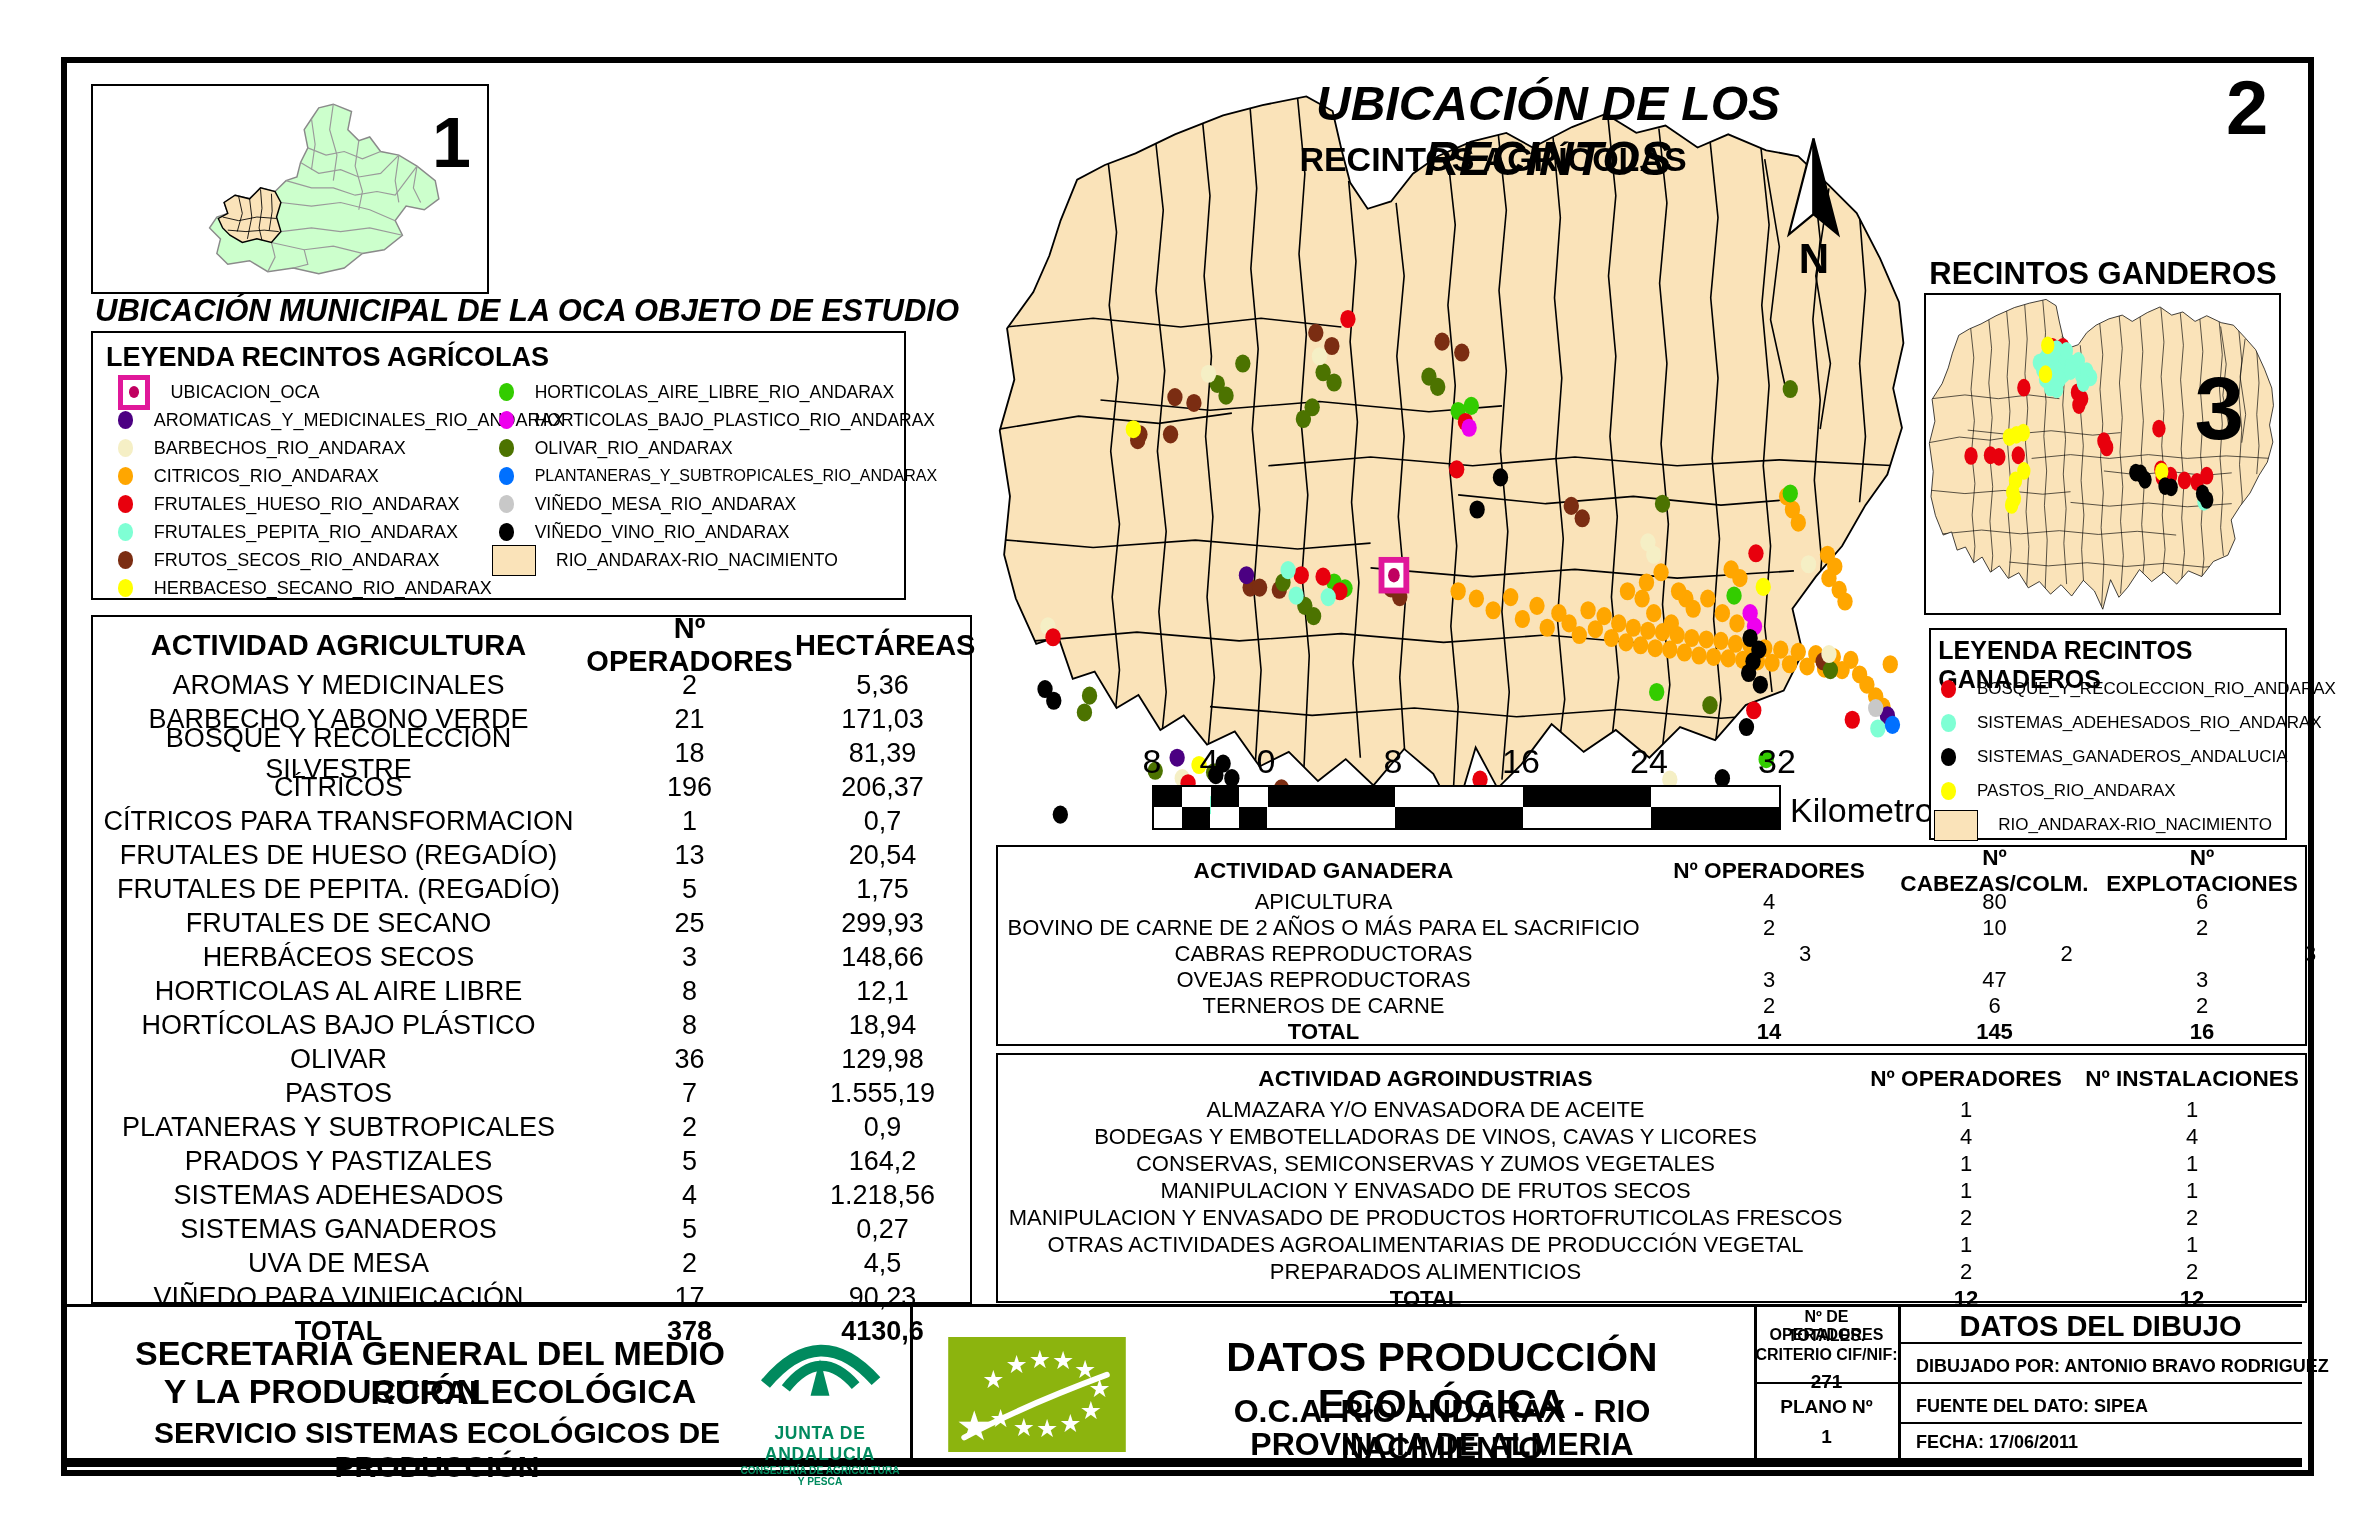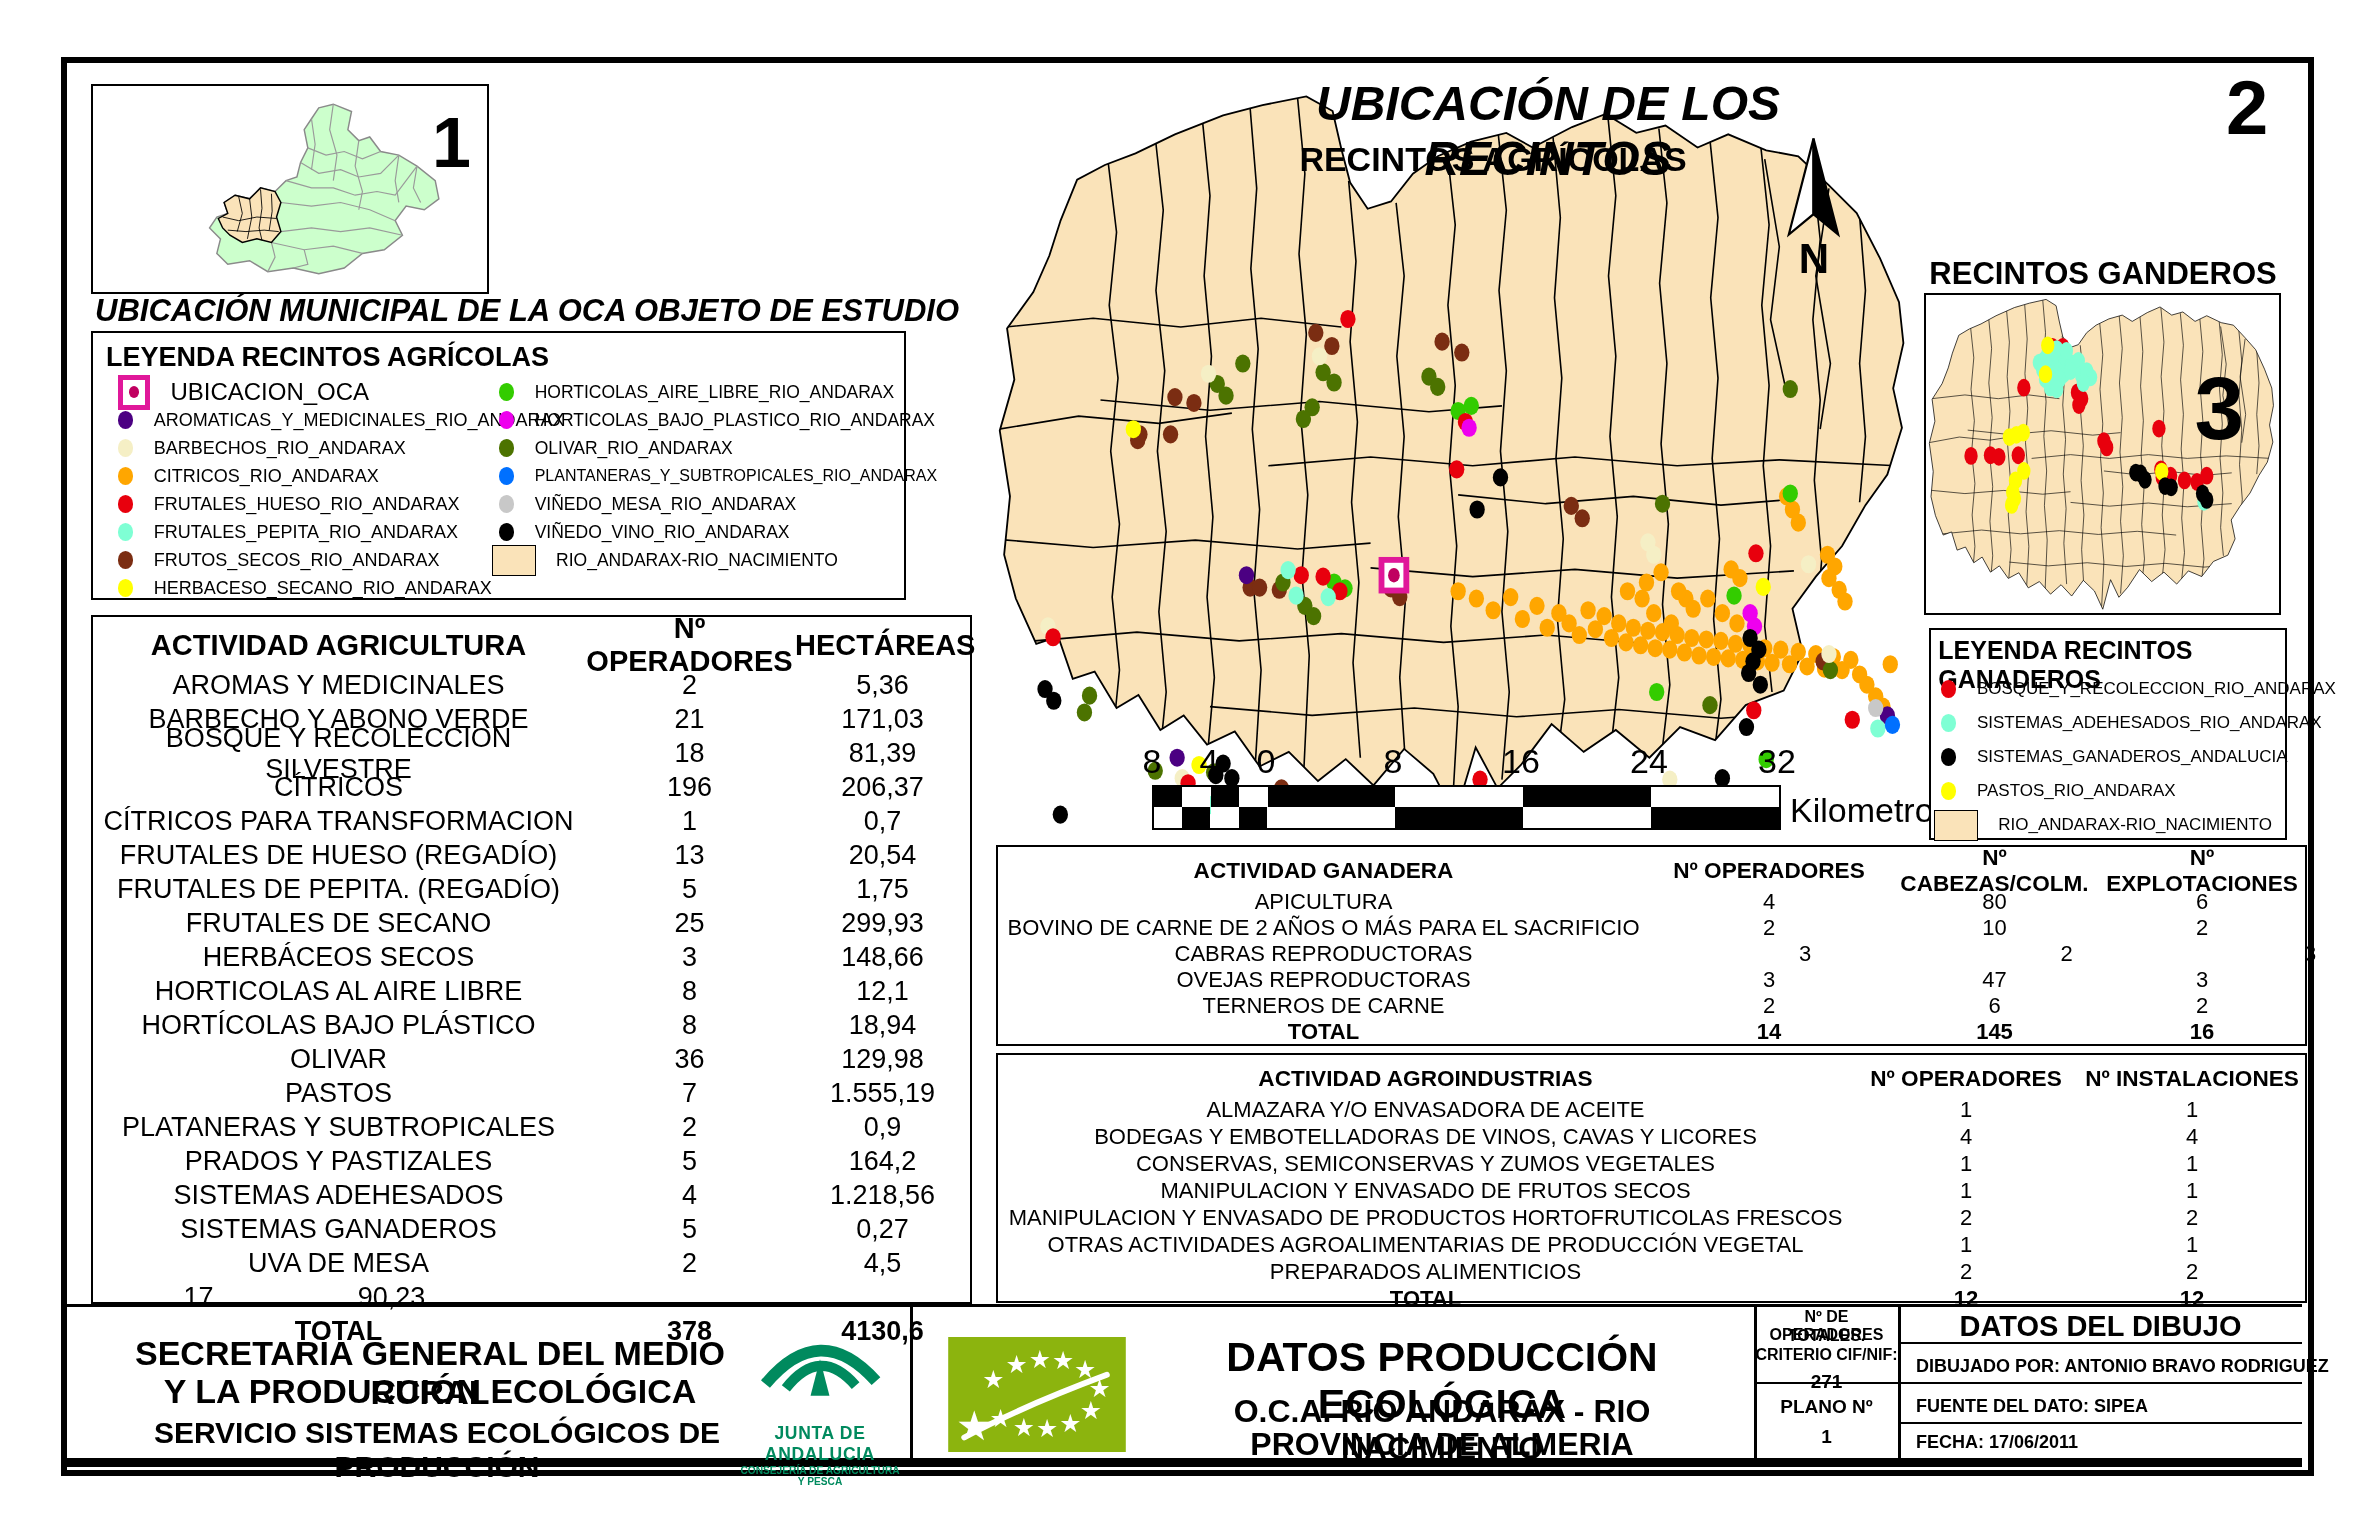--- a/index.html
+++ b/index.html
@@ -71,21 +71,21 @@
 
   <div class="abs ital" style="left:95px;top:293px;font-size:31px;color:#000;">UBICACIÓN MUNICIPAL DE LA OCA OBJETO DE ESTUDIO</div>
 
   <div class="frame" style="left:91px;top:331px;width:811px;height:265px;">
     <div class="leg-title abs" style="left:13px;top:8.7px;font-size:27px;">LEYENDA RECINTOS AGRÍCOLAS</div>
     <div class="abs" id="leg-agri-left" style="left:25px;top:45px;">
         <div class="leg-row" style="height: 28px;">
           <span class="leg-oca" style="width: 22px; height: 25px; border: 5.1px solid rgb(224, 24, 154);">
             <i style="width: 10.2px; height: 11.7px; background: rgb(192, 0, 96);"></i>
           </span>
-          <span class="leg-label" style="font-size: 24px; margin-left: 20.4px;">UBICACION_OCA</span>
+          <span class="leg-label" style="font-size: 18px; margin-left: 20.4px;">UBICACION_OCA</span>
         </div>
         <div class="leg-row" style="height: 28px;">
           <span class="leg-dot" style="width: 15.3px; height: 17.5px; background: rgb(75, 0, 130);"></span>
           <span class="leg-label" style="font-size: 18px; margin-left: 20.4px;">AROMATICAS_Y_MEDICINALES_RIO_ANDARAX</span>
         </div>
         <div class="leg-row" style="height: 28px;">
           <span class="leg-dot" style="width: 15.3px; height: 17.5px; background: rgb(245, 239, 197);"></span>
           <span class="leg-label" style="font-size: 18px; margin-left: 20.4px;">BARBECHOS_RIO_ANDARAX</span>
         </div>
         <div class="leg-row" style="height: 28px;">
@@ -233,20 +233,21 @@
           <div class="t-cell" style="width: 491px; font-size: 27px;">SISTEMAS GANADEROS</div>
           <div class="t-cell" style="width: 211px; font-size: 27px;">5</div>
           <div class="t-cell" style="width: 175px; font-size: 27px;">0,27</div>
         </div>
         <div class="t-row" style="height: 34px;">
           <div class="t-cell" style="width: 491px; font-size: 27px;">UVA DE MESA</div>
           <div class="t-cell" style="width: 211px; font-size: 27px;">2</div>
           <div class="t-cell" style="width: 175px; font-size: 27px;">4,5</div>
         </div>
         <div class="t-row" style="height: 34px;">
+          <div class="t-cell" style="width: 491px; font-size: 27px;">VIÑEDO PARA VINIFICACIÓN</div>
           <div class="t-cell" style="width: 211px; font-size: 27px;">17</div>
           <div class="t-cell" style="width: 175px; font-size: 27px;">90,23</div>
         </div>
         <div class="t-row" style="height: 34px; font-weight: bold;">
           <div class="t-cell" style="width: 491px; font-size: 27px;">TOTAL</div>
           <div class="t-cell" style="width: 211px; font-size: 27px;">378</div>
           <div class="t-cell" style="width: 175px; font-size: 27px;">4130,6</div>
         </div>
       </div>
   </div>

